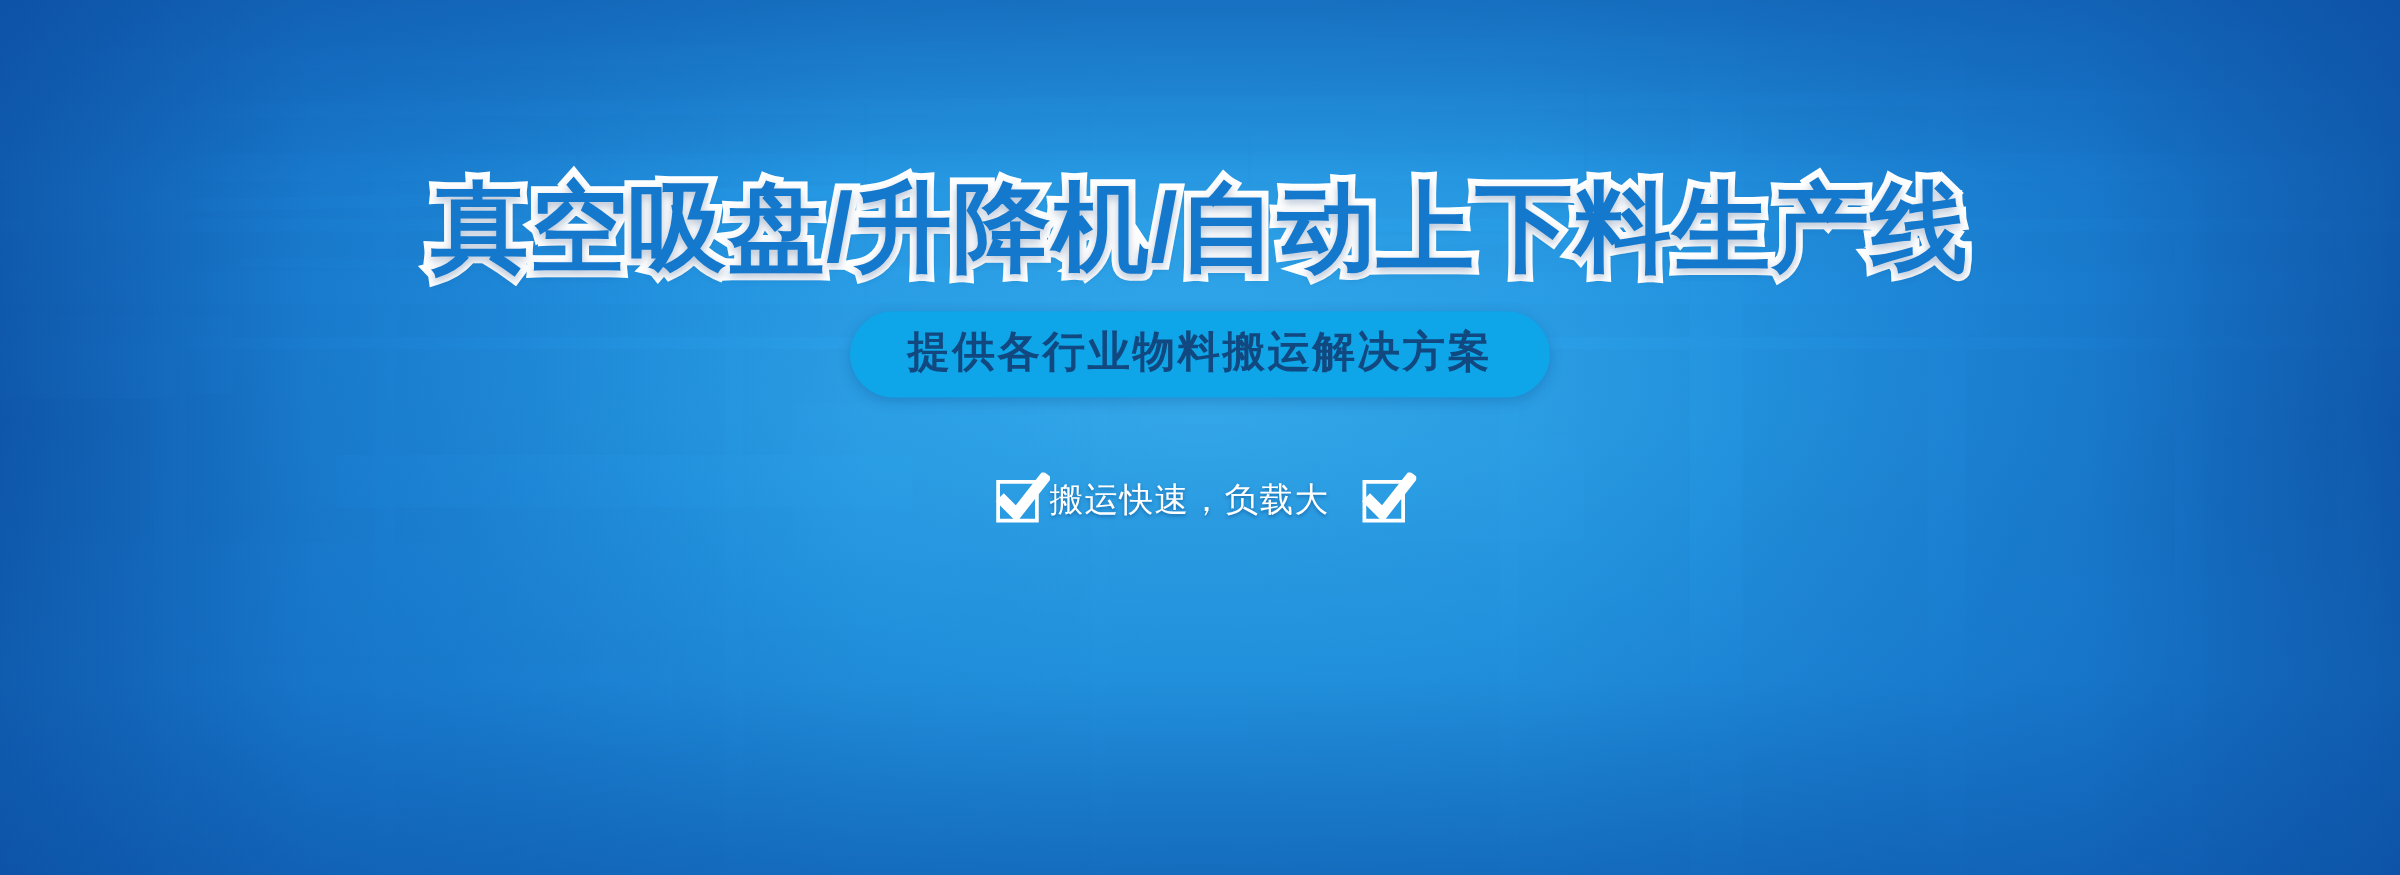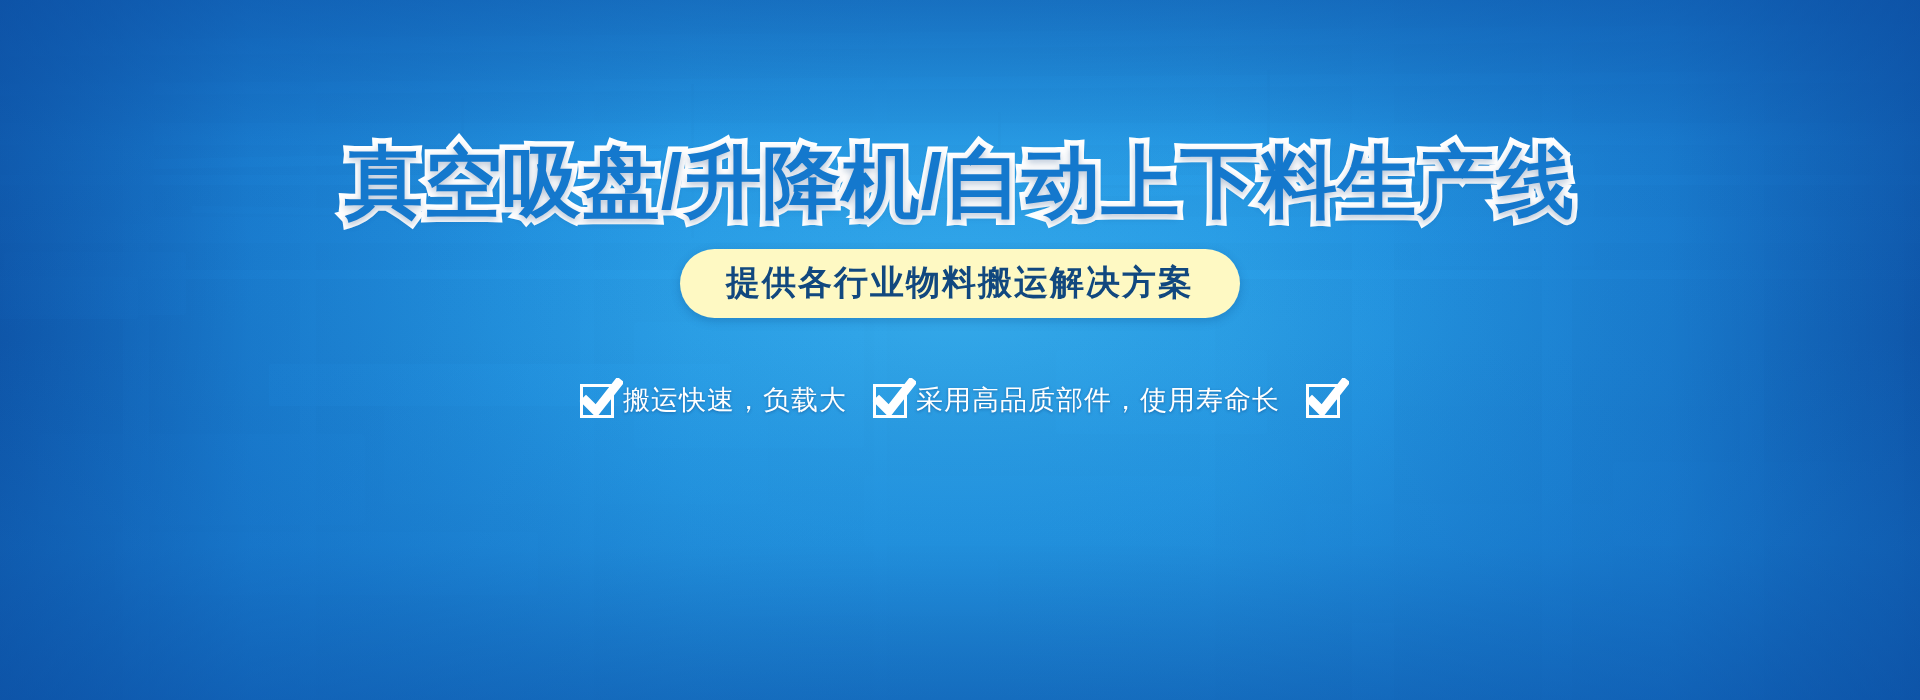--- a/index.html
+++ b/index.html
@@ -122,21 +122,21 @@
     color:#1478cd;
     white-space:nowrap;
     -webkit-text-stroke:11px #ffffff;
     paint-order:stroke fill;
     text-shadow:0 3px 7px rgba(6,52,112,.30);
   }
 
   
   .pill{
     margin-top:28px;
-    background:#fef9c3;
+    background:#0ea5e9;
     border-radius:44px;
     padding:12px 46px 14px;
     box-shadow:0 3px 10px rgba(8,58,120,.25);
   }
   .pill-text{
     font-size:34px;
     line-height:1.25;
     font-weight:bold;
     color:#11487f;
     letter-spacing:2px;
@@ -240,28 +240,20 @@
 
       <div class="feature">
         <span class="checkbox">
           <svg viewBox="0 0 44 44" aria-hidden="true">
             <path d="M7 23 L17 33 L39 5" fill="none" stroke="#ffffff" stroke-width="9" stroke-linecap="square" stroke-linejoin="miter"></path>
           </svg>
         </span>
         <span class="feature-label">搬运快速，负载大</span>
       </div>
 
-      <div class="feature">
-        <span class="checkbox">
-          <svg viewBox="0 0 44 44" aria-hidden="true">
-            <path d="M7 23 L17 33 L39 5" fill="none" stroke="#ffffff" stroke-width="9" stroke-linecap="square" stroke-linejoin="miter"></path>
-          </svg>
-        </span>
-        <span class="feature-label">采用高品质部件，使用寿命长</span>
-      </div>
 
       <div class="feature">
         <span class="checkbox">
           <svg viewBox="0 0 44 44" aria-hidden="true">
             <path d="M7 23 L17 33 L39 5" fill="none" stroke="#ffffff" stroke-width="9" stroke-linecap="square" stroke-linejoin="miter"></path>
           </svg>
         </span>
       </div>
 
     </div>

